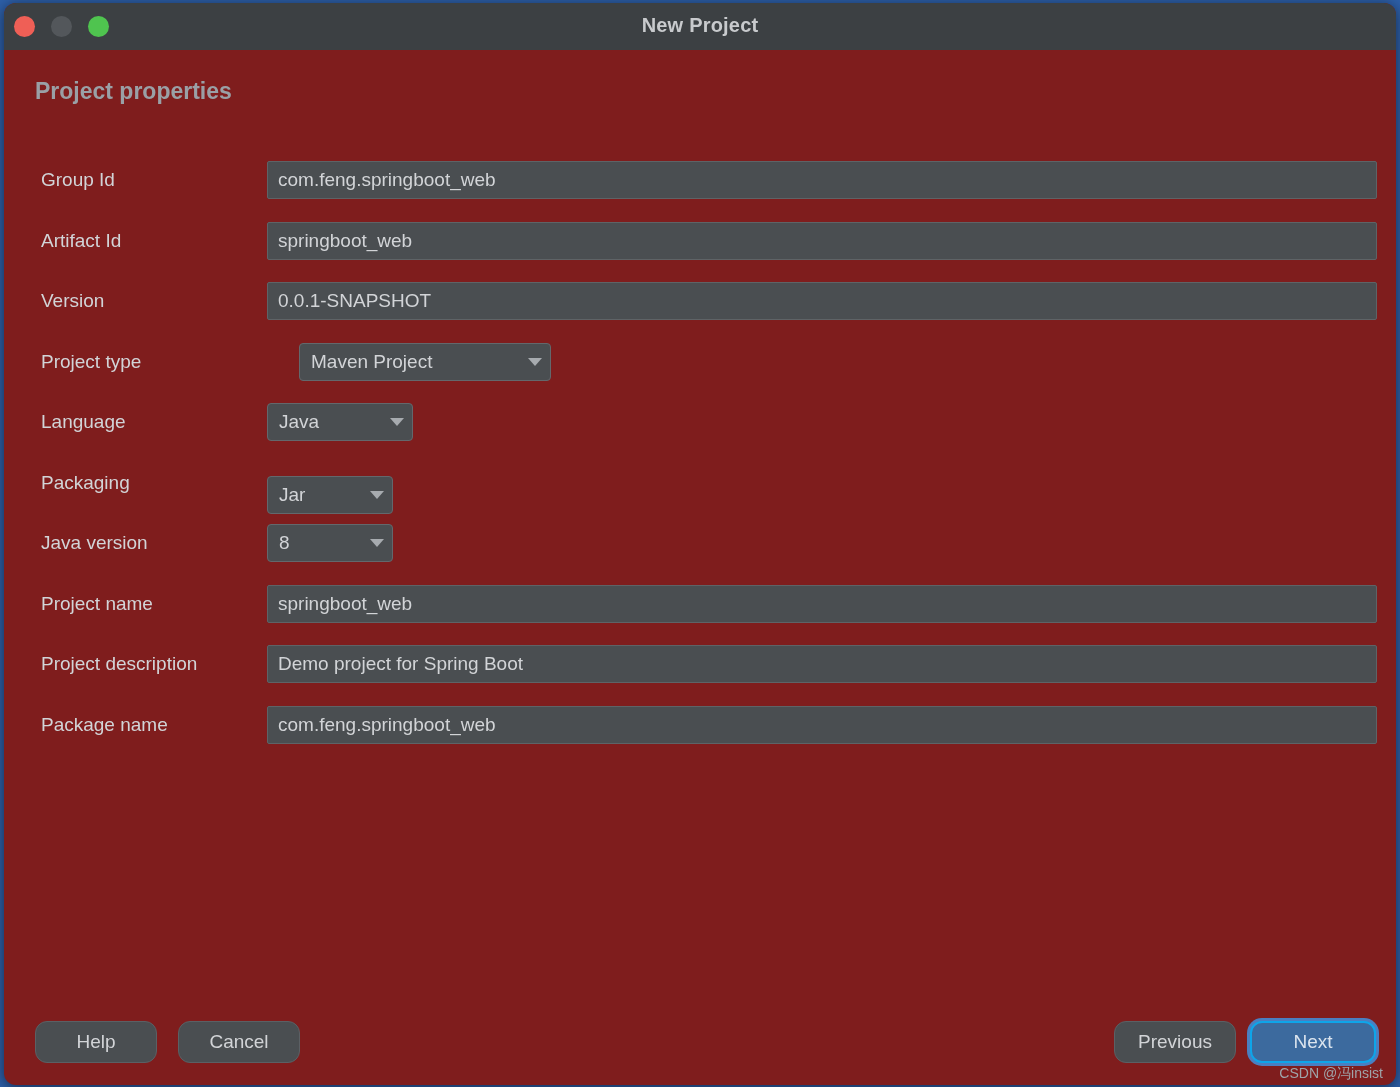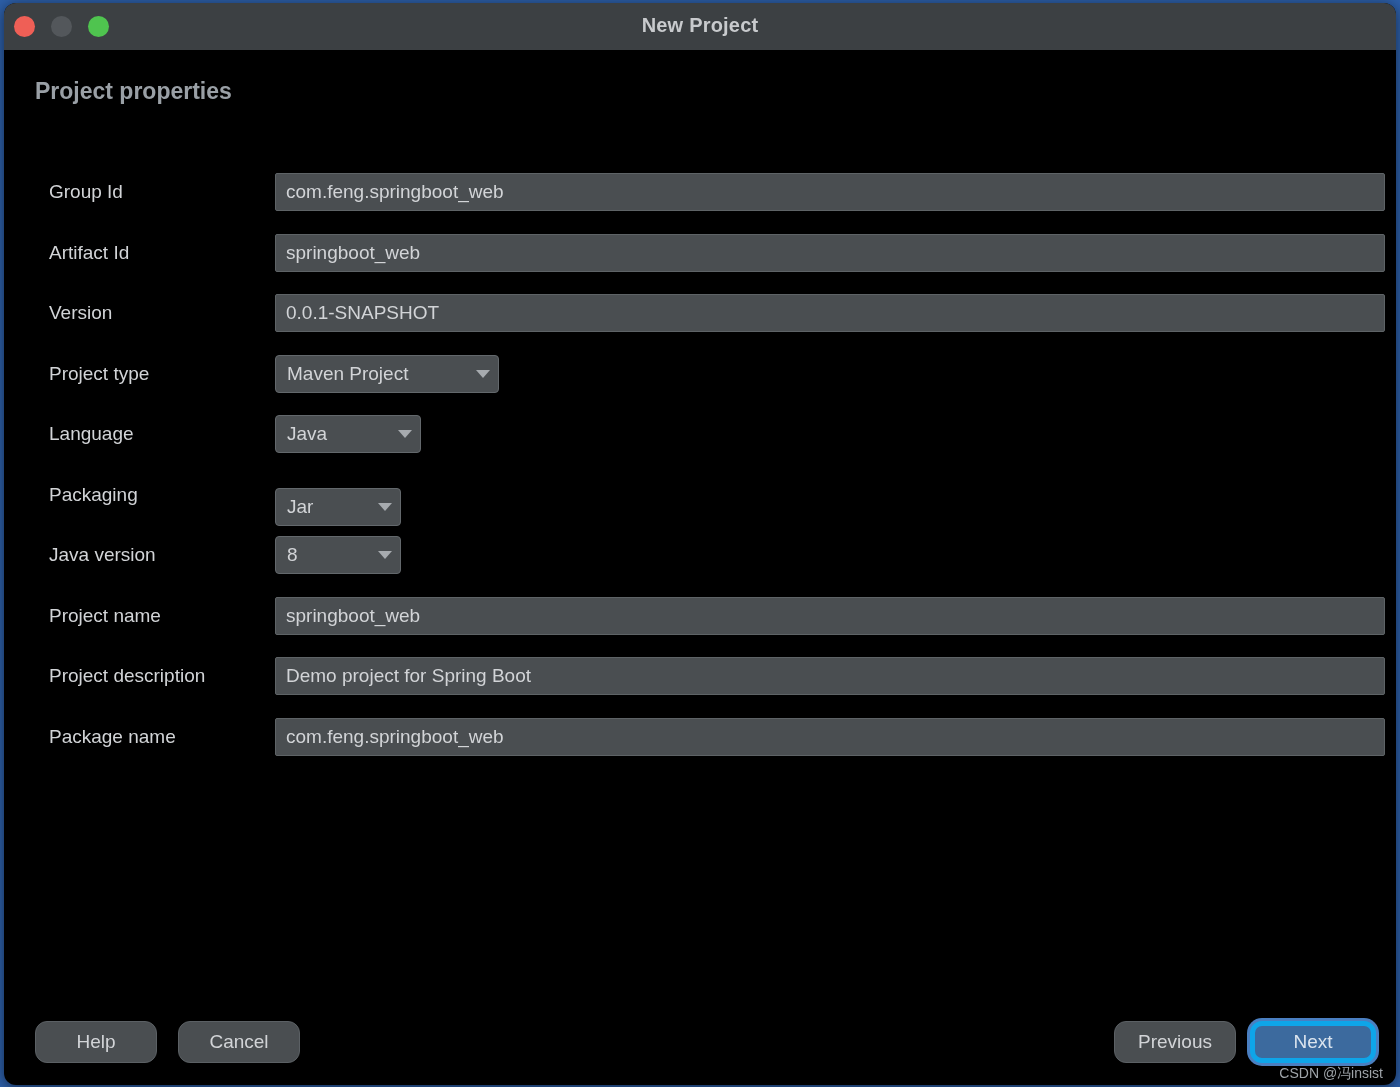--- a/index.html
+++ b/index.html
@@ -15,21 +15,21 @@
     -webkit-font-smoothing: antialiased;
   }
 
   
   #window {
     position: absolute;
     left: 4px;
     top: 3px;
     width: 1392px;
     height: 1082px;
-    background: #000000;
+    background: #7f1d1d;
     border-radius: 12px;
     box-shadow: 0 2px 14px rgba(0,0,0,.55);
     overflow: hidden;
   }
 
   
   #titlebar {
     position: relative;
     height: 47px;
     background: #3c4043;
@@ -72,23 +72,22 @@
     top: 28px;
     font-size: 23px;
     font-weight: bold;
     color: #9aa0a6;
   }
 
   
   #form {
     position: absolute;
     left: 0;
-    top: 112px;
+    top: 100px;
     right: 0;
-    padding-left: 8px;
   }
   .row {
     position: relative;
     height: 60.5px;
   }
   .row-label {
     position: absolute;
     left: 37px;
     top: 50%;
     transform: translateY(-50%);
@@ -135,21 +134,21 @@
     color: #d2d4d7;
     white-space: nowrap;
   }
   .combo-arrow {
     margin-left: 16px;
     width: 0; height: 0;
     border-left: 7px solid transparent;
     border-right: 7px solid transparent;
     border-top: 8px solid #a7abaf;
   }
-  .combo.w-project-type { width: 224px; }
+  .combo.w-project-type { width: 252px; margin-left: 32px; }
   .combo.w-language     { width: 146px; }
   .combo.w-packaging    { width: 126px; margin-top: 24px; }
   .combo.w-java-version { width: 126px; }
   .combo.w-project-type .combo-arrow,
   .combo.w-language .combo-arrow,
   .combo.w-packaging .combo-arrow,
   .combo.w-java-version .combo-arrow { margin-left: auto; }
 
   
   #footer-left {
@@ -174,21 +173,21 @@
     background: #4a4e51;
     border: 1px solid #5b6064;
     border-radius: 12px;
     color: #d2d4d7;
     font-family: "Liberation Sans", sans-serif;
     font-size: 19px;
     cursor: default;
   }
   .btn.primary {
     background: #3c6a9e;
-    border: 5px solid #0ea5e9;
+    border: 2px solid #0ea5e9;
     box-shadow: 0 0 0 3px #4a7fc1;
     color: #dbe4ee;
     min-width: 126px;
   }
 
   
   #watermark {
     position: absolute;
     right: 13px;
     bottom: 2px;

